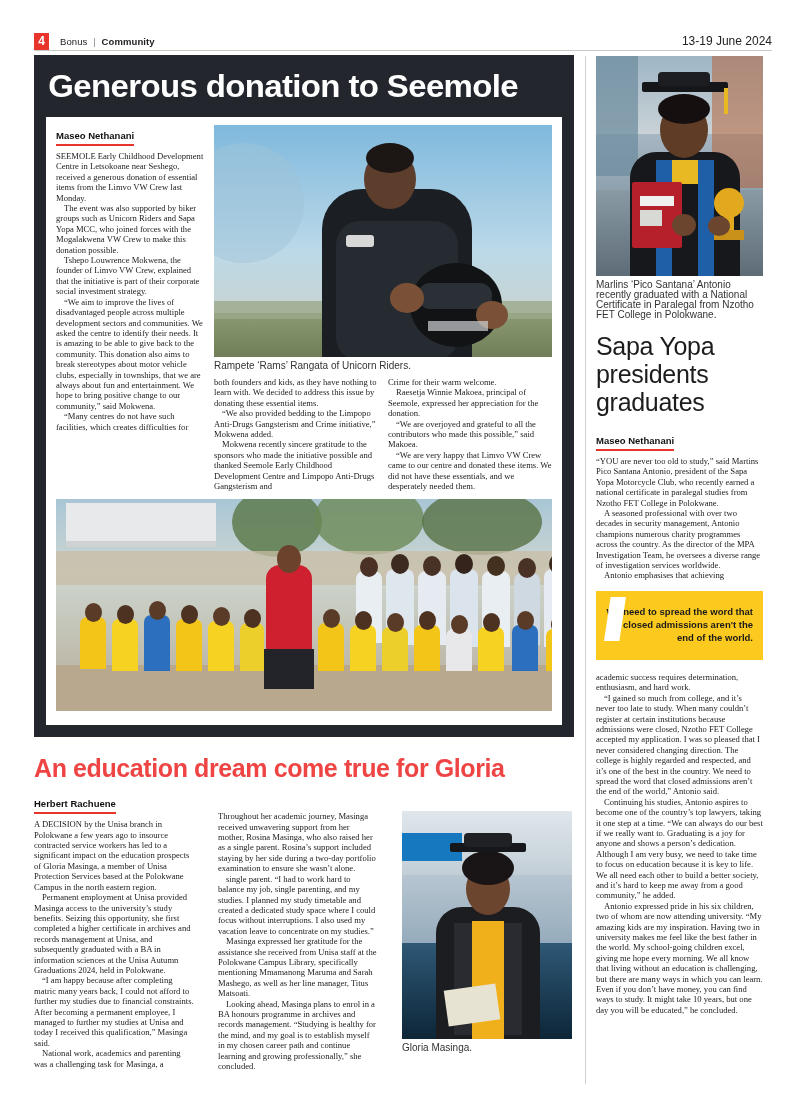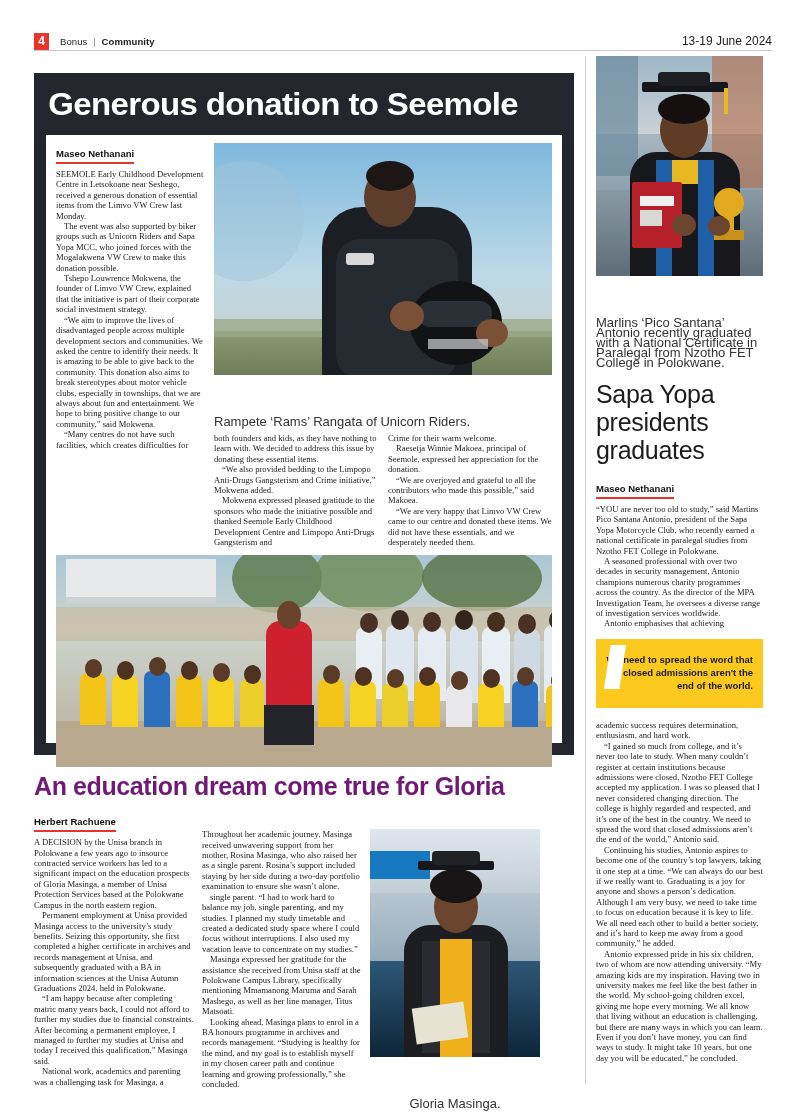--- a/index.html
+++ b/index.html
@@ -37,21 +37,21 @@
     margin-left:auto; font-family:"Liberation Sans", sans-serif;
     font-size:12px; color:#222;
   }
   .mast-rule{
     position:absolute; left:34px; top:50px; width:738px;
     border-bottom:1px solid #c9c9c9;
   }
 
   
   .left-zone{
-    position:absolute; left:34px; top:73px; width:492px; height:1028px;
+    position:absolute; left:34px; top:55px; width:492px; height:1028px;
   }
   .right-zone{
     position:absolute; left:585px; top:56px; width:187px; height:1028px;
     border-left:1px solid #d0d0d0; padding-left:0;
   }
 
   
   .banner{
     position:absolute; left:0; top:0; width:540px; height:682px;
     background:#23262c; box-sizing:border-box; padding:6px;
@@ -89,38 +89,38 @@
   
   .a1-top{ display:flex; gap:10px; }
   .a1-col1{ width:160px; }
   .a1-photo-wrap{ width:338px; }
 
   .photo{
     width:100%; background:#cfd6db; position:relative; overflow:hidden;
   }
   .caption{
     font-family:"Liberation Sans", sans-serif;
-    font-size:13px; color:#333; padding-top:4px; line-height:10px;margin-top:38px;
+    font-size:10px; color:#333; padding-top:4px; line-height:10px;
   }
   .caption-dark{
     color:#ffffff;
   }
 
   .a1-bigphoto{ margin-top:8px; }
 
   
   .art2{
     position:absolute; left:0; top:700px; width:540px;
   }
   .headline2{
     font-family:"Liberation Sans", sans-serif;
-    font-weight:bold; font-size:25px; color:#701a75; line-height:1.05;
+    font-weight:bold; font-size:25px; color:#ef4444; line-height:1.05;
     letter-spacing:-0.4px; margin-bottom:12px;
   }
-  .a2-cols{display:flex; gap:8px;}
+  .a2-cols{display:flex; gap:24px;}
   .a2-col{width:160px;}
   .a2-photocol{width:170px;}
 
   
   .rc{ padding-left:10px; width:177px; box-sizing:border-box;}
   .rc-photo{ width:100%; height:220px; background:#b9c4cc; position:relative; overflow:hidden;}
   .headline3{
     font-family:"Liberation Sans", sans-serif;
     font-weight:normal; font-size:25px; color:#1c1c1c; line-height:1.12;
     margin:12px 0 14px 0; letter-spacing:-0.3px;
@@ -205,21 +205,21 @@
                 <div class="bar" style="left:132px;top:110px;width:28px;height:12px;background:#d8d8d8;border-radius:3px;"></div>
                 <div class="bar" style="left:214px;top:196px;width:60px;height:10px;background:#cfd2d4;opacity:.7;"></div>
               </div>
               <div class="caption">Rampete ‘Rams’ Rangata of Unicorn Riders.</div>
 
               <div style="display:flex; gap:10px; margin-top:6px;">
                 <div style="width:164px;">
                   <div class="col-text">
                     <p>both founders and kids, as they have nothing to learn with. We decided to address this issue by donating these essential items.</p>
                     <p>“We also provided bedding to the Limpopo Anti-Drugs Gangsterism and Crime initiative,” Mokwena added.</p>
-                    <p>Mokwena expressed pleased gratitude to the sponsors who made the initiative possible and thanked Seemole Early Childhood Development Centre and Limpopo Anti-Drugs Gangsterism and</p>
+                    <p>Mokwena recently sincere gratitude to the sponsors who made the initiative possible and thanked Seemole Early Childhood Development Centre and Limpopo Anti-Drugs Gangsterism and</p>
                   </div>
                 </div>
                 <div style="width:164px;">
                   <div class="col-text">
                     <p>Crime for their warm welcome.</p>
                     <p>Raesetja Winnie Makoea, principal of Seemole, expressed her appreciation for the donation.</p>
                     <p>“We are overjoyed and grateful to all the contributors who made this possible,” said Makoea.</p>
                     <p>“We are very happy that Limvo VW Crew came to our centre and donated these items. We did not have these essentials, and we desperately needed them.</p>
                   </div>
                 </div>
@@ -309,21 +309,21 @@
           </div>
         </div>
         <div class="a2-col" style="padding-top:18px;">
           <div class="col-text">
             <p>Throughout her academic journey, Masinga received unwavering support from her mother, Rosina Masinga, who also raised her as a single parent. Rosina’s support included staying by her side during a two-day portfolio examination to ensure she wasn’t alone.</p>
             <p>single parent. “I had to work hard to balance my job, single parenting, and my studies. I planned my study timetable and created a dedicated study space where I could focus without interruptions. I also used my vacation leave to concentrate on my studies.”</p>
             <p>Masinga expressed her gratitude for the assistance she received from Unisa staff at the Polokwane Campus Library, specifically mentioning Mmamanong Maruma and Sarah Mashego, as well as her line manager, Titus Matsoati.</p>
             <p>Looking ahead, Masinga plans to enrol in a BA honours programme in archives and records management. “Studying is healthy for the mind, and my goal is to establish myself in my chosen career path and continue learning and growing professionally,” she concluded.</p>
           </div>
         </div>
-        <div class="a2-photocol" style="padding-top:18px;text-align:center;">
+        <div class="a2-photocol" style="padding-top:18px;">
           <div class="photo" style="height:228px;">
             <div class="sky grad-gloria"></div>
             <div class="bar" style="left:0;top:0;width:100%;height:64px;background:linear-gradient(180deg,#dfe7ec,#c2ced6);"></div>
             <div class="bar" style="left:0;top:22px;width:60px;height:28px;background:#1679c0;"></div>
             <div class="bar" style="left:0;bottom:0;width:100%;height:96px;background:linear-gradient(180deg,#2e5876,#0d2638);"></div>
 
             <div class="bar" style="left:34px;top:96px;width:104px;height:132px;background:#1c1d21;border-radius:26px 26px 0 0;"></div>
             <div class="bar" style="left:70px;top:110px;width:32px;height:118px;background:#f0b01c;"></div>
             <div class="bar" style="left:52px;top:112px;width:18px;height:112px;background:#2a2b30;"></div>
             <div class="bar" style="left:102px;top:112px;width:18px;height:112px;background:#2a2b30;"></div>

